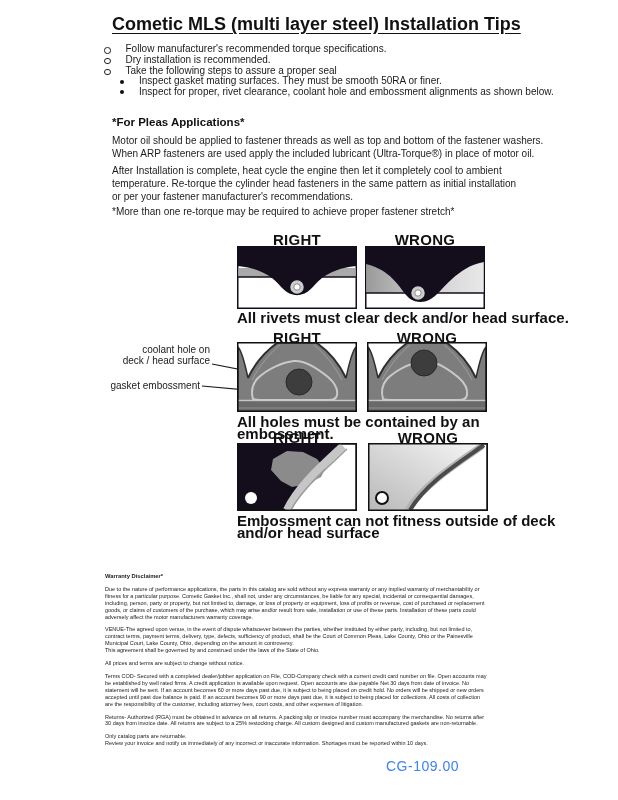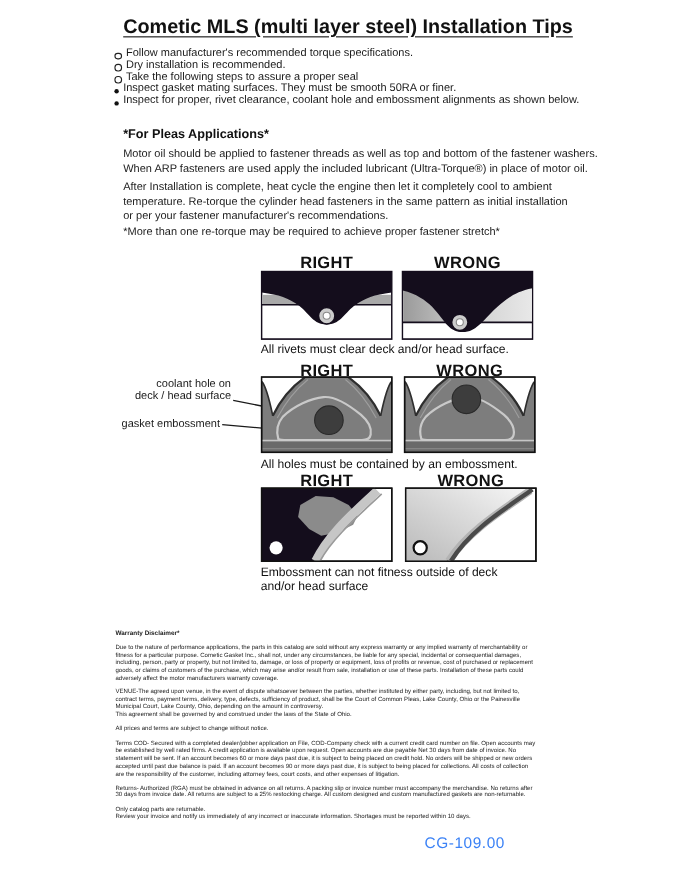--- a/index.html
+++ b/index.html
@@ -6,32 +6,32 @@
   .page {
     position:relative; width:618px; height:800px; background:#ffffff;
     font-family:"Liberation Sans", sans-serif; color:#1a1a1a; overflow:hidden;
   }
   .abs { position:absolute; }
   .title {
     left:112px; top:14px; margin:0; font-size:18px; font-weight:bold;
     text-decoration:underline; text-underline-offset:2.5px; color:#111;
   }
   .tips { left:104px; top:44px; font-size:10px; line-height:10.8px; }
-  .tip-row { display:flex; align-items:center; }
-  .tip-row.sub { }
+  .tip-row { display:flex; align-items:flex-start;gap:11px; }
+  .tip-row.sub { margin-left:16px; }
   .marker { flex:0 0 auto; width:4.5px; height:4.5px; border-radius:50%; margin:3px 4px 0 0; }
   .marker.open { border:1px solid #222; }
   .marker.filled { background:#111; width:4px; height:4px; margin-top:3.2px; }
   .diesel-heading { left:112px; top:116px; font-size:11.5px; font-weight:bold; color:#111; }
   .body-par { font-size:10px; line-height:13.2px; white-space:pre-line; width:480px; color:#1c1c1c; }
   .p1 { left:112px; top:134px; } .p2 { left:112px; top:164px; } .pnote { left:112px; top:205px; }
   .dg-hdr { width:120px; text-align:center; font-size:15px; font-weight:bold; color:#111; letter-spacing:0.3px; }
   .panel { width:120px; }
   .panel svg { display:block; width:100%; height:100%; }
-  .caption { font-size:11px; font-weight:400; color:#111; white-space:pre-line; line-height:12px; }
+  .caption { font-size:15px; font-weight:700; color:#111; white-space:pre-line; line-height:12px; }
   .dg-label { font-size:10px; line-height:10.5px; text-align:right; color:#1a1a1a; white-space:pre-line; }
   .legal { left:105px; top:573px; width:432px; font-size:5.5px; line-height:6.9px; color:#222; }
   .legal .lg-h { font-size:5.8px; font-weight:bold; margin:0 0 6px 0; }
   .legal p { margin:0 0 6px 0; white-space:pre-line; }
   .doc-num { left:386px; top:758px; font-size:14px; letter-spacing:0.5px; color:#3b82f6; }
 </style>
 </head>
 <body>
 
 <div class="page">

